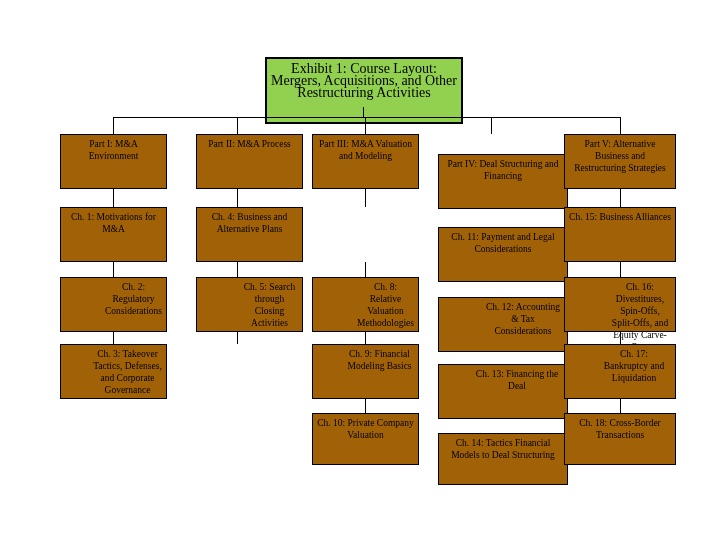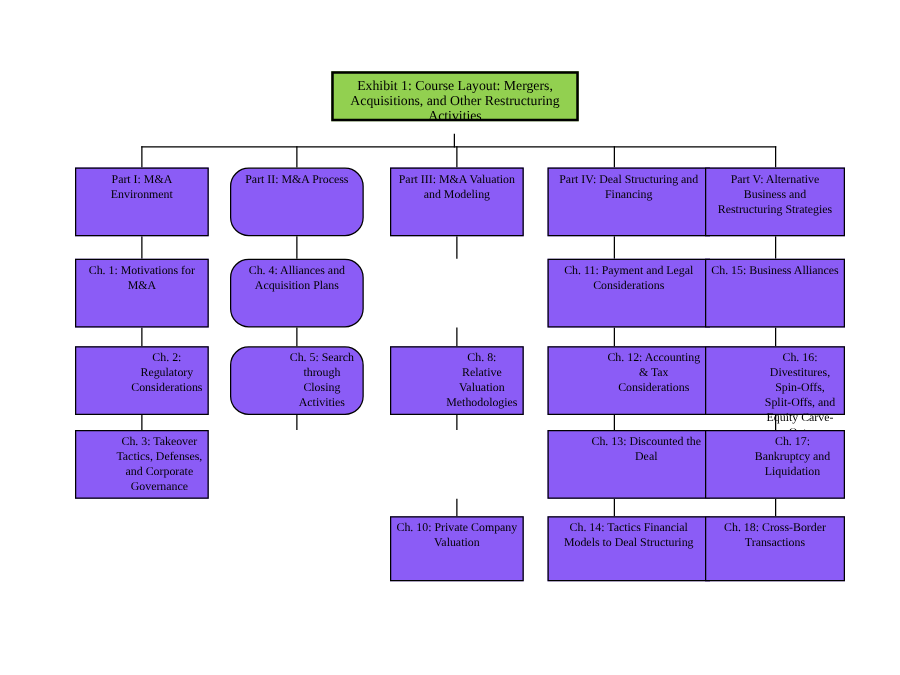--- a/index.html
+++ b/index.html
@@ -7,50 +7,50 @@
     position:relative;
     width:720px;height:540px;
     background:#ffffff;
     font-family:"Liberation Serif","DejaVu Serif",serif;
     color:#000;
     overflow:hidden;
   }
   .box{
     position:absolute;
     box-sizing:border-box;
-    background:#8b5cf6;
+    background:#a16207;
     border:1px solid #000;
     display:flex;
     justify-content:center;
     align-items:flex-start;
     text-align:center;
     font-size:9.5px;
     line-height:12px;
     padding:3px 4px;
   }
   .box.green{ background:var(--green,#92D050); }
   #header-box{
     position:absolute;
     box-sizing:border-box;
-    left:265px;top:57px;width:198px;height:40px;
+    left:265px;top:57px;width:198px;height:67px;
     background:var(--green,#92D050);
     border:2px solid #000;
     display:flex;justify-content:center;align-items:flex-start;
     text-align:center;
-    font-size:11px;line-height:12px;
+    font-size:14px;line-height:12px;
     padding:4px 3px;
   }
   .line{ position:absolute; background:#000; }
   
   .r1{top:134px;height:55px;} .r2{top:207px;height:55px;}
   .r3{top:277px;height:55px;padding-left:44px;} .r4{top:344px;height:55px;padding-left:32px;}
   .r5{top:413px;height:52px;}
   
-  .c1{left:60px;width:107px;}  .c2{left:184px;width:107px;border-radius:15px;}
-  .c3{left:312px;width:107px;} .c4{left:438px;width:130px;}
+  .c1{left:60px;width:107px;}  .c2{left:196px;width:107px;}
+  .c3{left:312px;width:107px;} .c4{left:438px;width:130px;margin-top:20px;}
   .c5{left:564px;width:112px;}
 </style>
 </head>
 <body>
 
 <div id="canvas">
 
   <div id="header-box">Exhibit 1: Course Layout: Mergers, Acquisitions, and Other Restructuring Activities</div>
 
   <div class="line" style="left:363px;top:107px;width:1px;height:11px"></div>
@@ -84,31 +84,32 @@
   <div class="line" style="left:491px;top:399px;width:1px;height:14px"></div>
   <div class="line" style="left:620px;top:399px;width:1px;height:14px"></div>
 
   <div class="box r1 c1">Part I: M&amp;A Environment</div>
   <div class="box r1 c2">Part II: M&amp;A Process</div>
   <div class="box r1 c3">Part III: M&amp;A Valuation and Modeling</div>
   <div class="box r1 c4">Part IV: Deal Structuring and Financing</div>
   <div class="box r1 c5">Part V: Alternative Business and Restructuring Strategies</div>
 
   <div class="box r2 c1">Ch. 1: Motivations for M&amp;A</div>
-  <div class="box r2 c2">Ch. 4: Alliances and Acquisition Plans</div>
+  <div class="box r2 c2">Ch. 4: Business and Alternative Plans</div>
   <div class="box r2 c4">Ch. 11: Payment and Legal Considerations</div>
   <div class="box r2 c5">Ch. 15: Business Alliances</div>
 
   <div class="box r3 c1">Ch. 2: Regulatory Considerations</div>
   <div class="box r3 c2">Ch. 5: Search through Closing Activities</div>
   <div class="box r3 c3">Ch. 8: Relative Valuation Methodologies</div>
   <div class="box r3 c4">Ch. 12: Accounting &amp; Tax Considerations</div>
   <div class="box r3 c5">Ch. 16: Divestitures, Spin-Offs, Split-Offs, and Equity Carve-Outs</div>
 
   <div class="box r4 c1">Ch. 3: Takeover Tactics, Defenses, and Corporate Governance</div>
-  <div class="box r4 c4">Ch. 13: Discounted the Deal</div>
+  <div class="box r4 c3">Ch. 9: Financial Modeling Basics</div>
+  <div class="box r4 c4">Ch. 13: Financing the Deal</div>
   <div class="box r4 c5">Ch. 17: Bankruptcy and Liquidation</div>
 
   <div class="box r5 c3">Ch. 10: Private Company Valuation</div>
   <div class="box r5 c4">Ch. 14: Tactics Financial Models to Deal Structuring</div>
   <div class="box r5 c5">Ch. 18: Cross-Border Transactions</div>
 
 </div>
 
 </body></html>

